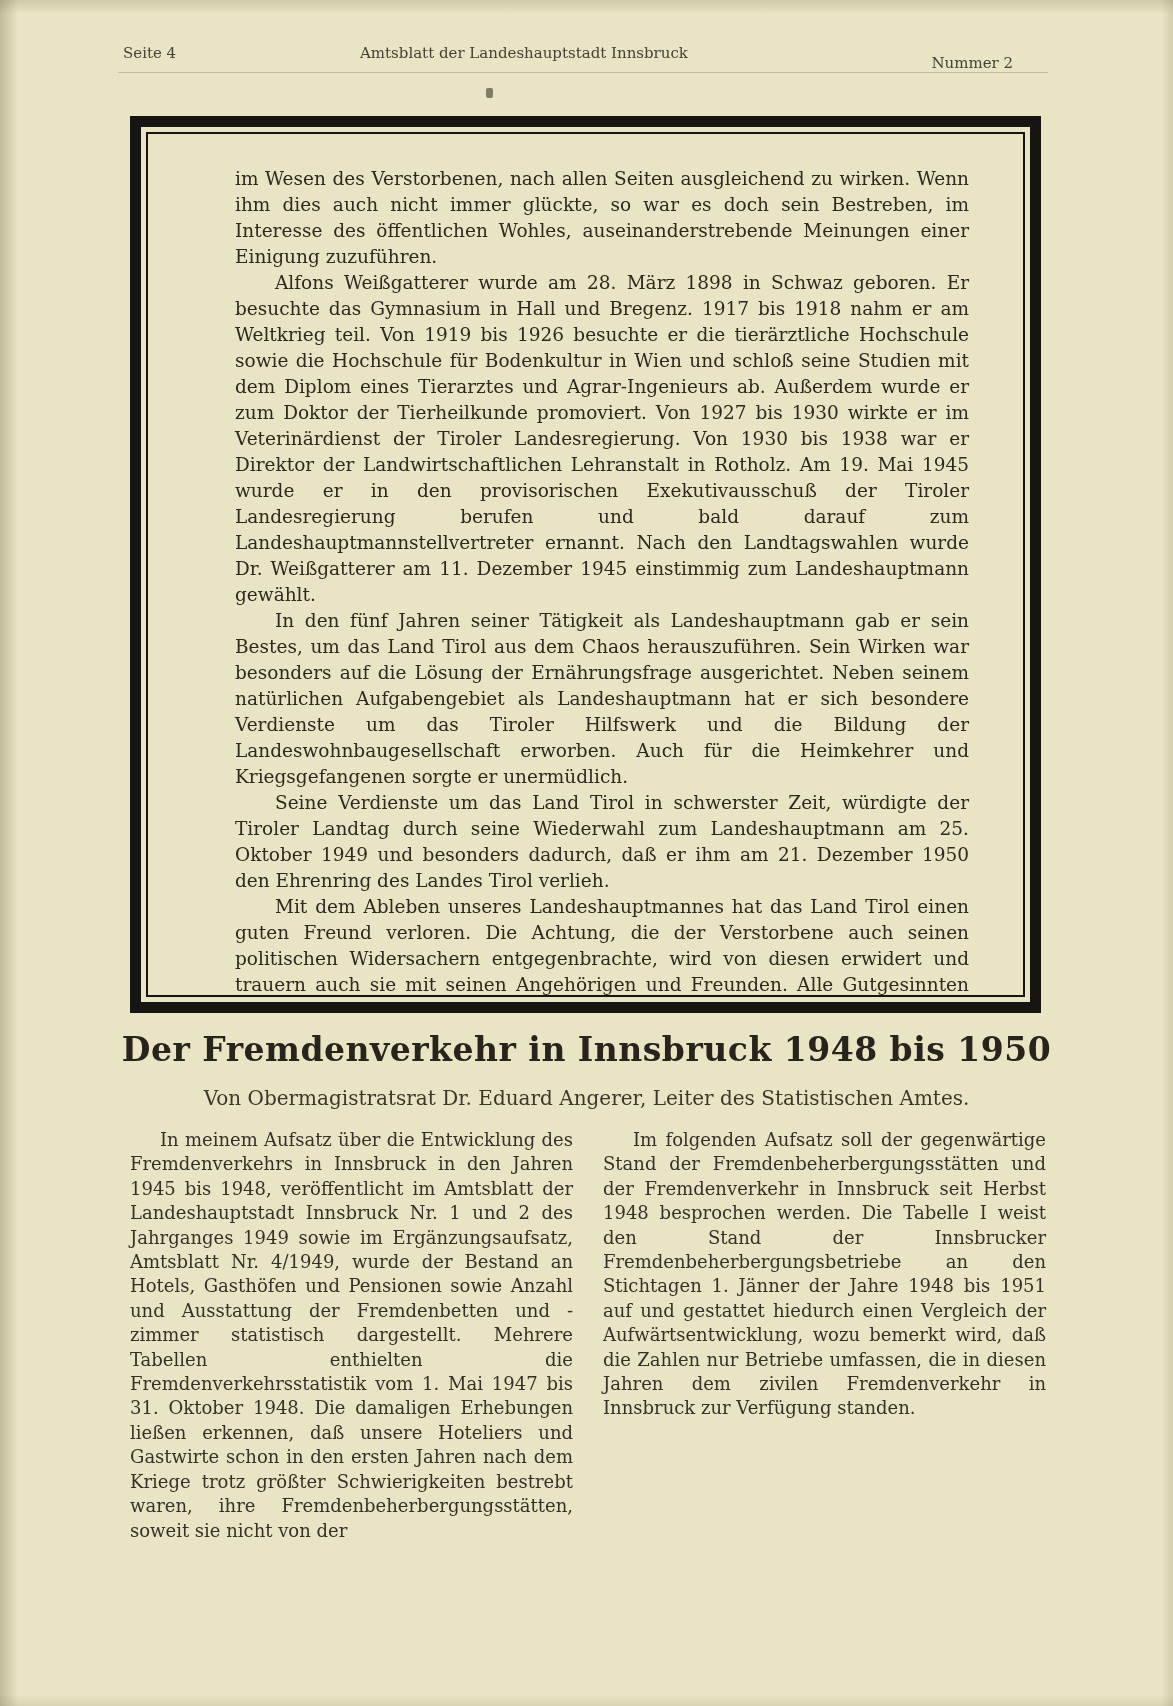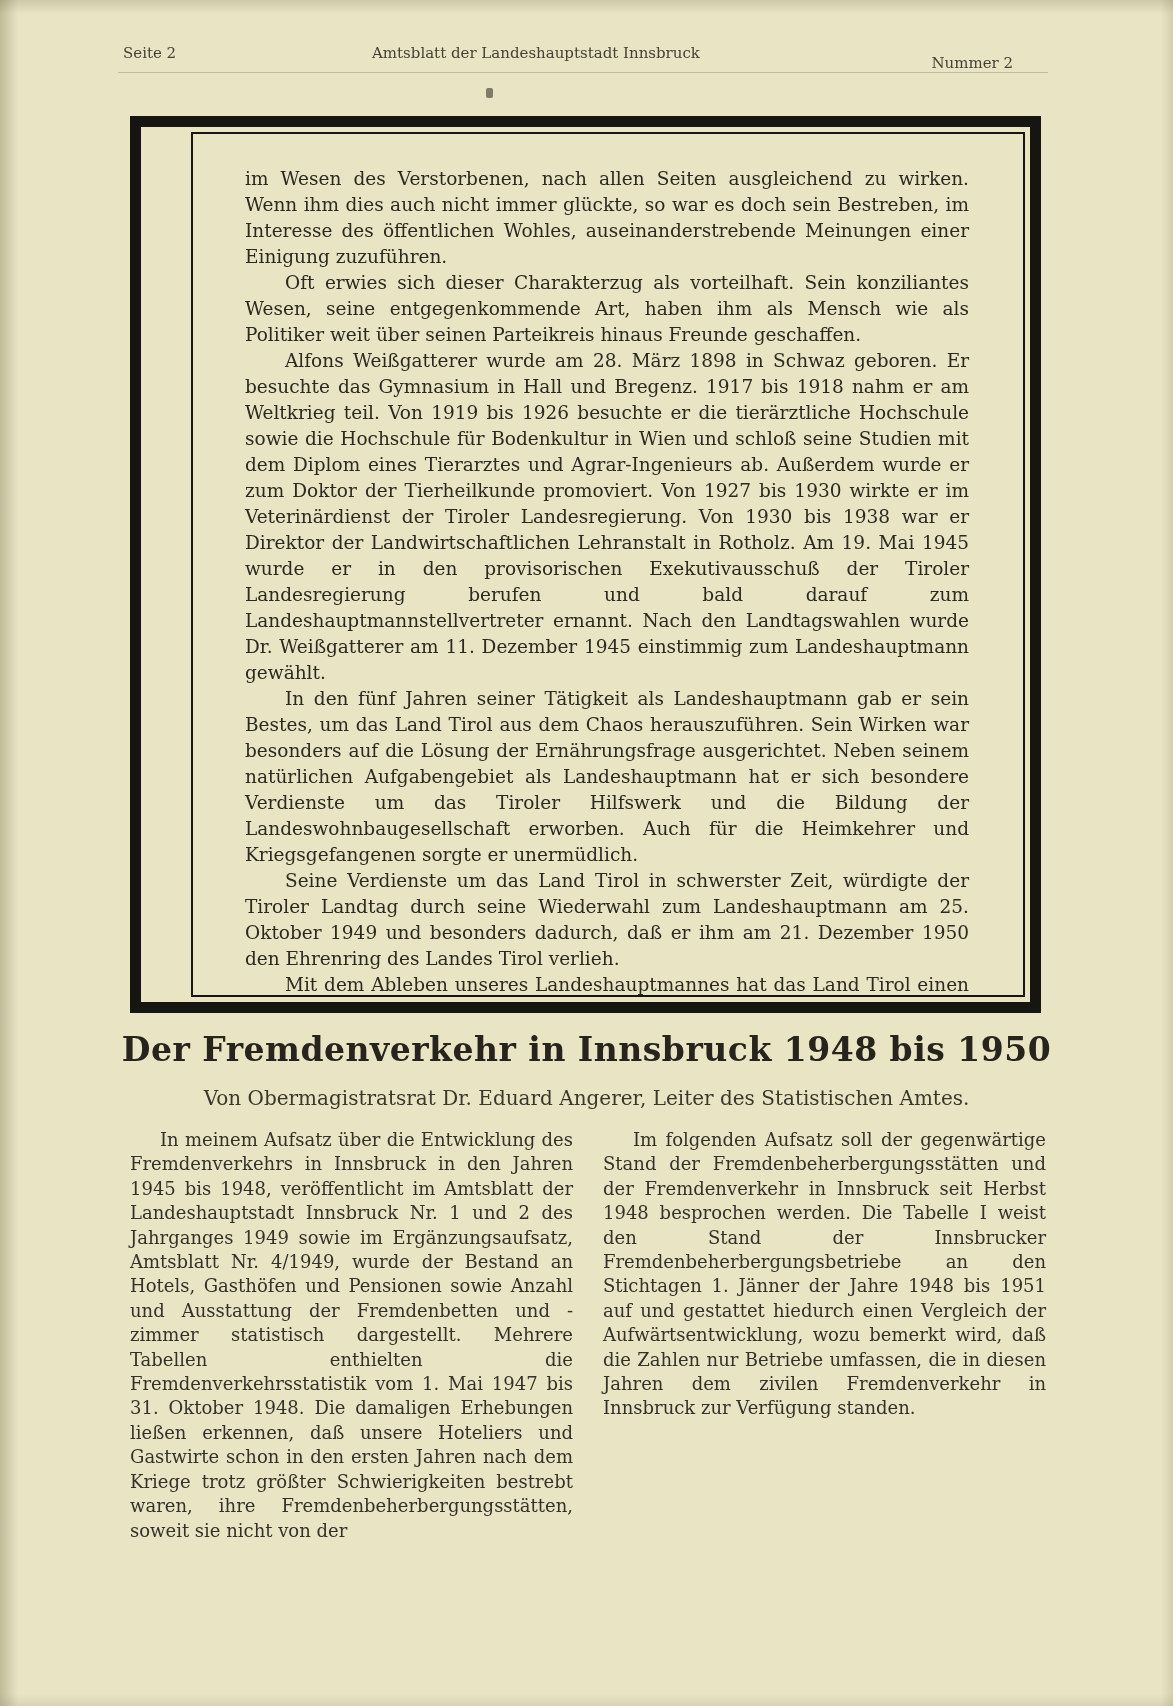--- a/index.html
+++ b/index.html
@@ -23,21 +23,21 @@
       #e9e5c4;
   }
   .running-head {
     position: absolute;
     top: 44px; left: 0;
     width: 100%;
     font-size: 15px;
     color: #454136;
   }
   .rh-left   { position: absolute; left: 123px;  top: 0; }
-  .rh-center { position: absolute; left: 372px;  top: 0; }
+  .rh-center { position: absolute; left: 360px;  top: 0; }
   .rh-right  { position: absolute; right: 160px; top: 0; margin-top: 10px; }
   .head-rule {
     position: absolute;
     top: 72px; left: 118px;
     width: 930px; height: 1px;
     background: rgba(70,66,50,.25);
   }
   .artifact {
     position: absolute;
     left: 486px; top: 88px;
@@ -50,23 +50,22 @@
     left: 130px; top: 116px;
     width: 911px; height: 897px;
     box-sizing: border-box;
     border: 11px solid #161511;
   }
   .frame-inner {
     position: absolute;
     inset: 5px;
     border: 2px solid #161511;
     box-sizing: border-box;
-    padding: 32px 54px 30px 52px;
+    padding: 32px 54px 30px 87px;
     overflow: hidden;
-    margin-left: 45px;
   }
   .obituary {
     font-size: 18.5px;
     line-height: 26px;
     text-align: justify;
     color: #2b2920;
   }
   .obituary p { margin: 0; text-indent: 40px; }
   .obituary p.no-indent { text-indent: 0; }
   .article-title {
@@ -104,34 +103,33 @@
   }
   .col p { margin: 0; text-indent: 30px; }
   .col p.no-indent { text-indent: 0; }
 </style>
 </head>
 <body>
 
 <div class="page">
 
   <header class="running-head">
-    <span class="rh-left">Seite 2</span>
+    <span class="rh-left">Seite 4</span>
     <span class="rh-center">Amtsblatt der Landeshauptstadt Innsbruck</span>
     <span class="rh-right">Nummer 2</span>
   </header>
 
   <div class="head-rule"></div>
 
   <div class="artifact"></div>
 
   <div class="frame-outer">
     <div class="frame-inner">
       <div class="obituary">
         <p class="no-indent">im Wesen des Verstorbenen, nach allen Seiten ausgleichend zu wirken. Wenn ihm dies auch nicht immer glückte, so war es doch sein Bestreben, im Interesse des öffentlichen Wohles, auseinanderstrebende Meinungen einer Einigung zuzuführen.</p>
-        <p>Oft erwies sich dieser Charakterzug als vorteilhaft. Sein konziliantes Wesen, seine entgegenkommende Art, haben ihm als Mensch wie als Politiker weit über seinen Parteikreis hinaus Freunde geschaffen.</p>
         <p>Alfons Weißgatterer wurde am 28. März 1898 in Schwaz geboren. Er besuchte das Gymnasium in Hall und Bregenz. 1917 bis 1918 nahm er am Weltkrieg teil. Von 1919 bis 1926 besuchte er die tierärztliche Hochschule sowie die Hochschule für Bodenkultur in Wien und schloß seine Studien mit dem Diplom eines Tierarztes und Agrar-Ingenieurs ab. Außerdem wurde er zum Doktor der Tierheilkunde promoviert. Von 1927 bis 1930 wirkte er im Veterinärdienst der Tiroler Landesregierung. Von 1930 bis 1938 war er Direktor der Landwirtschaftlichen Lehranstalt in Rotholz. Am 19. Mai 1945 wurde er in den provisorischen Exekutivausschuß der Tiroler Landesregierung berufen und bald darauf zum Landeshauptmannstellvertreter ernannt. Nach den Landtagswahlen wurde Dr. Weißgatterer am 11. Dezember 1945 einstimmig zum Landeshauptmann gewählt.</p>
         <p>In den fünf Jahren seiner Tätigkeit als Landeshauptmann gab er sein Bestes, um das Land Tirol aus dem Chaos herauszuführen. Sein Wirken war besonders auf die Lösung der Ernährungsfrage ausgerichtet. Neben seinem natürlichen Aufgabengebiet als Landeshauptmann hat er sich besondere Verdienste um das Tiroler Hilfswerk und die Bildung der Landeswohnbaugesellschaft erworben. Auch für die Heimkehrer und Kriegsgefangenen sorgte er unermüdlich.</p>
         <p>Seine Verdienste um das Land Tirol in schwerster Zeit, würdigte der Tiroler Landtag durch seine Wiederwahl zum Landeshauptmann am 25. Oktober 1949 und besonders dadurch, daß er ihm am 21. Dezember 1950 den Ehrenring des Landes Tirol verlieh.</p>
         <p>Mit dem Ableben unseres Landeshauptmannes hat das Land Tirol einen guten Freund verloren. Die Achtung, die der Verstorbene auch seinen politischen Widersachern entgegenbrachte, wird von diesen erwidert und trauern auch sie mit seinen Angehörigen und Freunden. Alle Gutgesinnten werden ihm ein ehrendes Andenken bewahren.</p>
       </div>
     </div>
   </div>
 
   <h1 class="article-title">Der Fremdenverkehr in Innsbruck 1948 bis 1950</h1>
 

